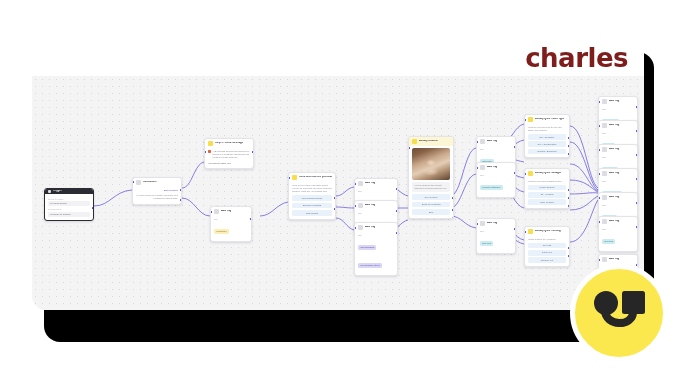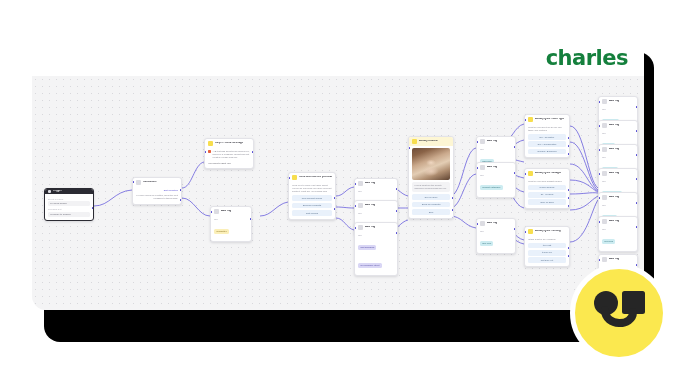--- a/index.html
+++ b/index.html
@@ -34,23 +34,23 @@
   .window-header {
     position: relative;
     height: 36px;
     background: #ffffff;
     display: flex;
     align-items: center;
     justify-content: flex-end;
     padding-right: 16px;
   }
   .brand-wordmark {
-    font-size: 21px;
+    font-size: 26px;
     font-weight: 700;
-    color: #15803d;
+    color: #7f1d1d;
     letter-spacing: -0.5px;
     font-family: "DejaVu Sans", sans-serif;
     margin-left: 44px;
   }
 
   
   .canvas {
     position: relative;
     height: 234px;
     background-color: #f4f4f5;

